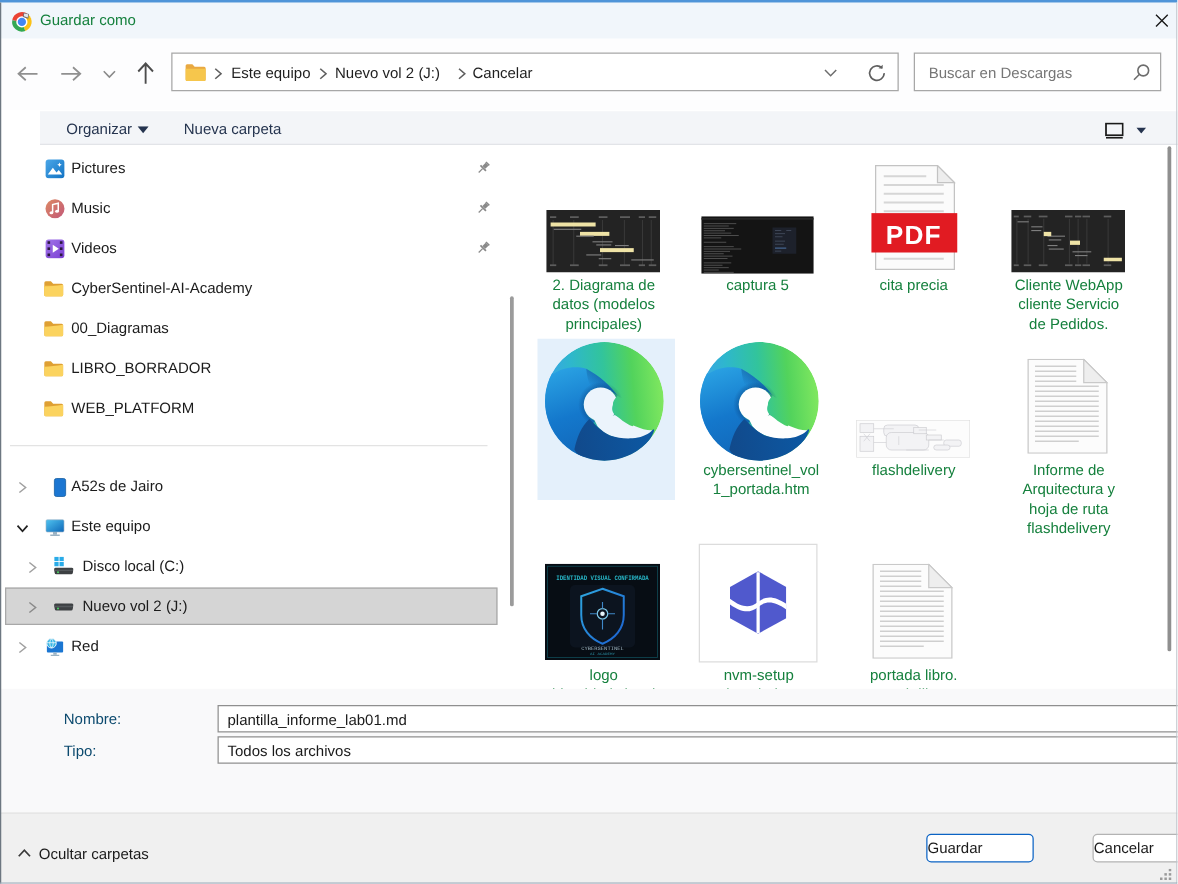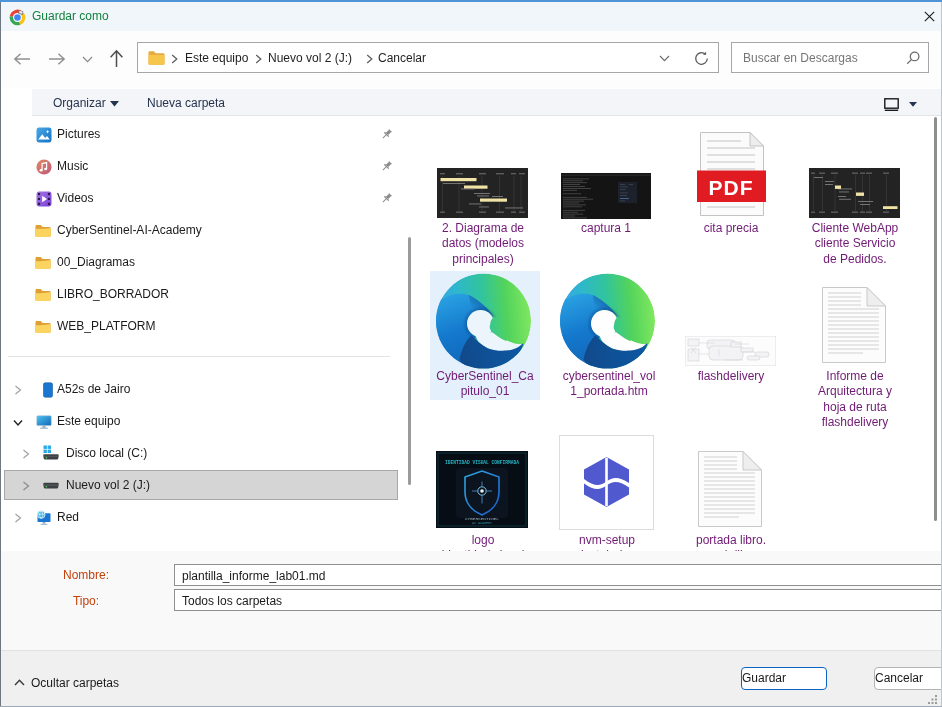--- a/index.html
+++ b/index.html
@@ -23,25 +23,25 @@
   .tbtxt { position:absolute; top:7px; font-size:12px; color:#25344f; }
 
   
   #sidebar { position:absolute; left:0; top:117px; width:412px; height:434px; background:#fff; }
   .sbrow { position:absolute; left:0; width:399px; height:30px; }
   .sbtxt { position:absolute; top:8px; font-size:12px; color:#1b1b1b; white-space:nowrap; }
   .sbicon { position:absolute; top:8px; width:16px; height:16px; }
 
   
   #filearea { position:absolute; left:413px; top:117px; width:529px; height:434px; background:#fff; }
-  .cap { position:absolute; text-align:center; font-size:12px; line-height:15.4px; color:#701a75; }
+  .cap { position:absolute; text-align:center; font-size:12px; line-height:15.4px; color:#15803d; }
 
   
   #bottompane { position:absolute; left:0; top:551px; width:942px; height:99px; background:#f9f9fa; }
-  .fldlabel { position:absolute; font-size:12px; color:#c2410c; text-align:center; width:70px; }
+  .fldlabel { position:absolute; font-size:12px; color:#0c4a6e; text-align:left; width:70px; }
   .combo { position:absolute; left:126px; width:900px; height:22px; background:#fff; border:1px solid #8f8f8f; font-size:12px;margin-left:48px; }
   .combo span { position:absolute; left:7px; top:4px; white-space:nowrap; }
 
   
   #footer { position:absolute; left:0; top:650px; width:942px; height:57px; background:#f0f0f0; border-top:1px solid #e2e2e2; }
   .btn { position:absolute; top:16px; height:23px; background:#fff; font-size:12px; line-height:21px; border-radius:4px; }
   #btn-save { left:741px; width:86px; border:1.5px solid #0b63c4; }
   #btn-cancel { left:874px; width:84px; border:1px solid #b3b3b3; }
 </style>
 </head>
@@ -394,21 +394,21 @@
           <rect x="59" y="11" width="5" height="0.8"></rect>
           <rect x="68" y="11" width="4" height="0.8"></rect>
           <rect x="59" y="13.5" width="8" height="0.8"></rect>
           <rect x="59" y="16" width="6" height="0.8"></rect>
           <rect x="59" y="19.5" width="8" height="0.8"></rect>
           <rect x="59" y="22" width="7" height="0.8"></rect>
           <rect x="59" y="25" width="9" height="1" fill="#44648f"></rect>
           <rect x="59" y="27.5" width="5" height="0.8"></rect>
         </g>
     </svg>
-    <div class="cap" style="left:138px;top:104px;width:110px">captura 1</div>
+    <div class="cap" style="left:138px;top:104px;width:110px">captura 5</div>
 
     <svg class="abs" style="left:284px;top:15px" width="69" height="84" viewBox="0 0 69 84">
       <path d="M3.5 0.5 H53 L66.5 14 V83.5 H3.5 Z" fill="#fbfbfb" stroke="#c3c3c3" stroke-width="1"></path>
       <path d="M53 0.5 L66.5 14 H53 Z" fill="#ededed" stroke="#c3c3c3" stroke-width="1"></path>
       <g stroke="#d6d6d6" stroke-width="1.6">
         <path d="M10 9 H44 M10 16 H58 M10 23 H58 M10 30 H58 M10 37 H58"></path>
       </g>
       <rect x="0" y="38.5" width="69" height="31.5" fill="#e11b22"></rect>
       <text x="34" y="63" text-anchor="middle" font-family="Liberation Sans" font-weight="bold" font-size="21" fill="#fff" letter-spacing="1">PDF</text>
       <path d="M10 75 H58" stroke="#d6d6d6" stroke-width="1.6"></path>
@@ -493,21 +493,20 @@
           <path d="M 87.4 70.9 C 84 83 70 95 52 97.5 C 36 99 26 92 23.5 86.5 C 25.5 77 29 68 35.5 62.2 C 40 66.5 45 72 52 75.4 C 58 77.4 64 78 70 77.6 C 76 77.2 81.5 75 85 71.9 C 86.2 70.8 87.2 69.8 87.4 70.9 Z" fill="url(#edgeWave)"></path>
           <path d="M 57.9 43.8 C 55.4 46.3 54.2 48.3 54.3 51 C 53 54.2 54 57.4 56.4 59.2 C 58.8 61 60 62 62 63.5 C 64.5 65.3 67 66.8 70 68 L 78 60 L 68 48 C 62 45.5 59.5 44.8 58.3 43.5 Z" fill="url(#edgeTop)"></path>
         </g>
       </defs>
     </svg>
 
     <div class="abs" style="left:17px;top:154px;width:110px;height:129px;background:#e4f0fb"></div>
     <svg class="abs" style="left:23px;top:156px;color:#ecf4fc" width="95" height="96" viewBox="0 0 95 96">
         <use href="#edge"></use>
       </svg>
-    <div class="cap" style="left:14px;top:252px;width:116px">CyberSentinel_Ca<br>pitulo_01</div>
 
     <svg class="abs" style="left:147px;top:156px;color:#fefefe" width="95" height="96" viewBox="0 0 95 96">
         <use href="#edge"></use>
       </svg>
     <div class="cap" style="left:138px;top:252px;width:116px">cybersentinel_vol<br>1_portada.htm</div>
 
     <svg class="abs" style="left:272px;top:219px" width="91" height="30" viewBox="0 0 91 30">
       <rect width="91" height="30" fill="#fcfcfc" stroke="#d8d8d8" stroke-width="0.8"></rect>
       <g stroke="#c9c9cd" stroke-width="0.5" fill="#f3f3f5">
         <rect x="3" y="3" width="11" height="7"></rect>
@@ -577,21 +576,21 @@
   <div id="bottompane">
     <span class="fldlabel" style="left:51px;top:17px">Nombre:</span>
     <div class="combo" style="top:13px">
         <span>plantilla_informe_lab01.md</span>
       <svg class="abs" style="left:797px;top:8px" width="11" height="7" viewBox="0 0 11 7">
           <path d="M1 1 L5.5 5.6 L10 1" stroke="#464646" stroke-width="1.2" fill="none"></path>
         </svg>
     </div>
     <span class="fldlabel" style="left:51px;top:43px">Tipo:</span>
     <div class="combo" style="top:38px">
-        <span>Todos los carpetas</span>
+        <span>Todos los archivos</span>
       <svg class="abs" style="left:797px;top:8px" width="11" height="7" viewBox="0 0 11 7">
           <path d="M1 1 L5.5 5.6 L10 1" stroke="#464646" stroke-width="1.2" fill="none"></path>
         </svg>
     </div>
   </div>
 
   <div id="footer">
     <svg class="abs" style="left:14px;top:28px" width="11" height="7" viewBox="0 0 11 7">
         <path d="M1 6 L5.5 1.2 L10 6" stroke="#3a3a3a" stroke-width="1.4" fill="none"></path>
       </svg>

